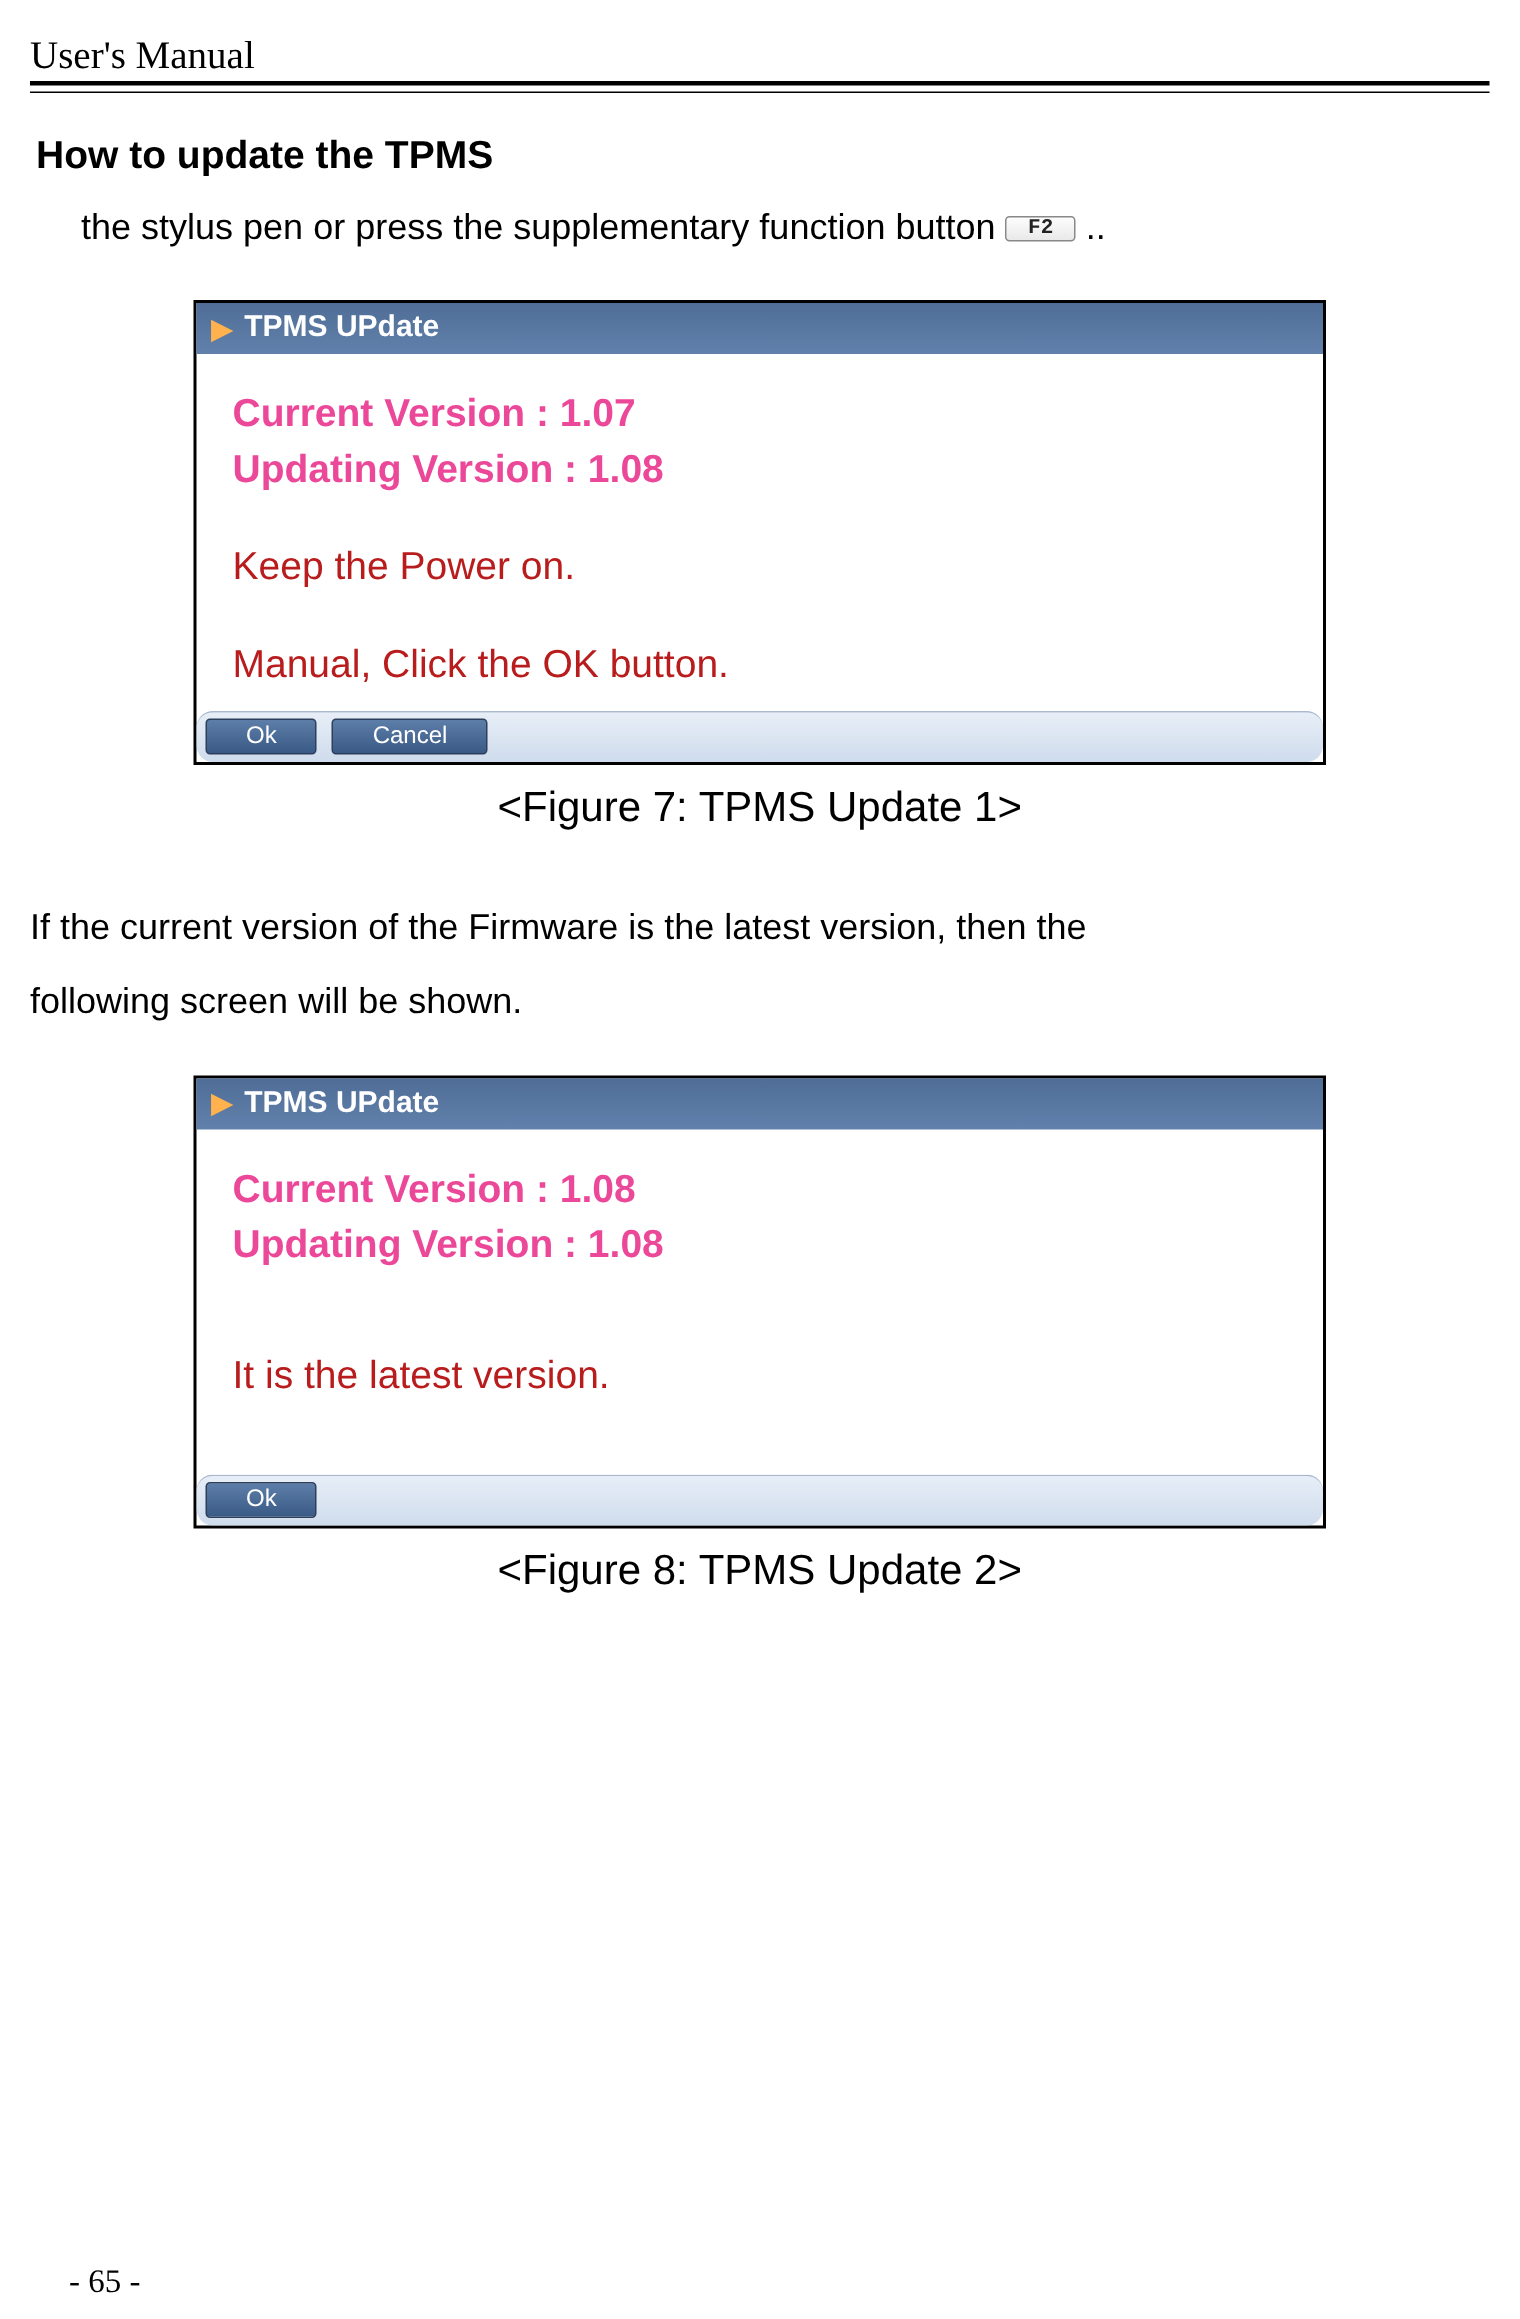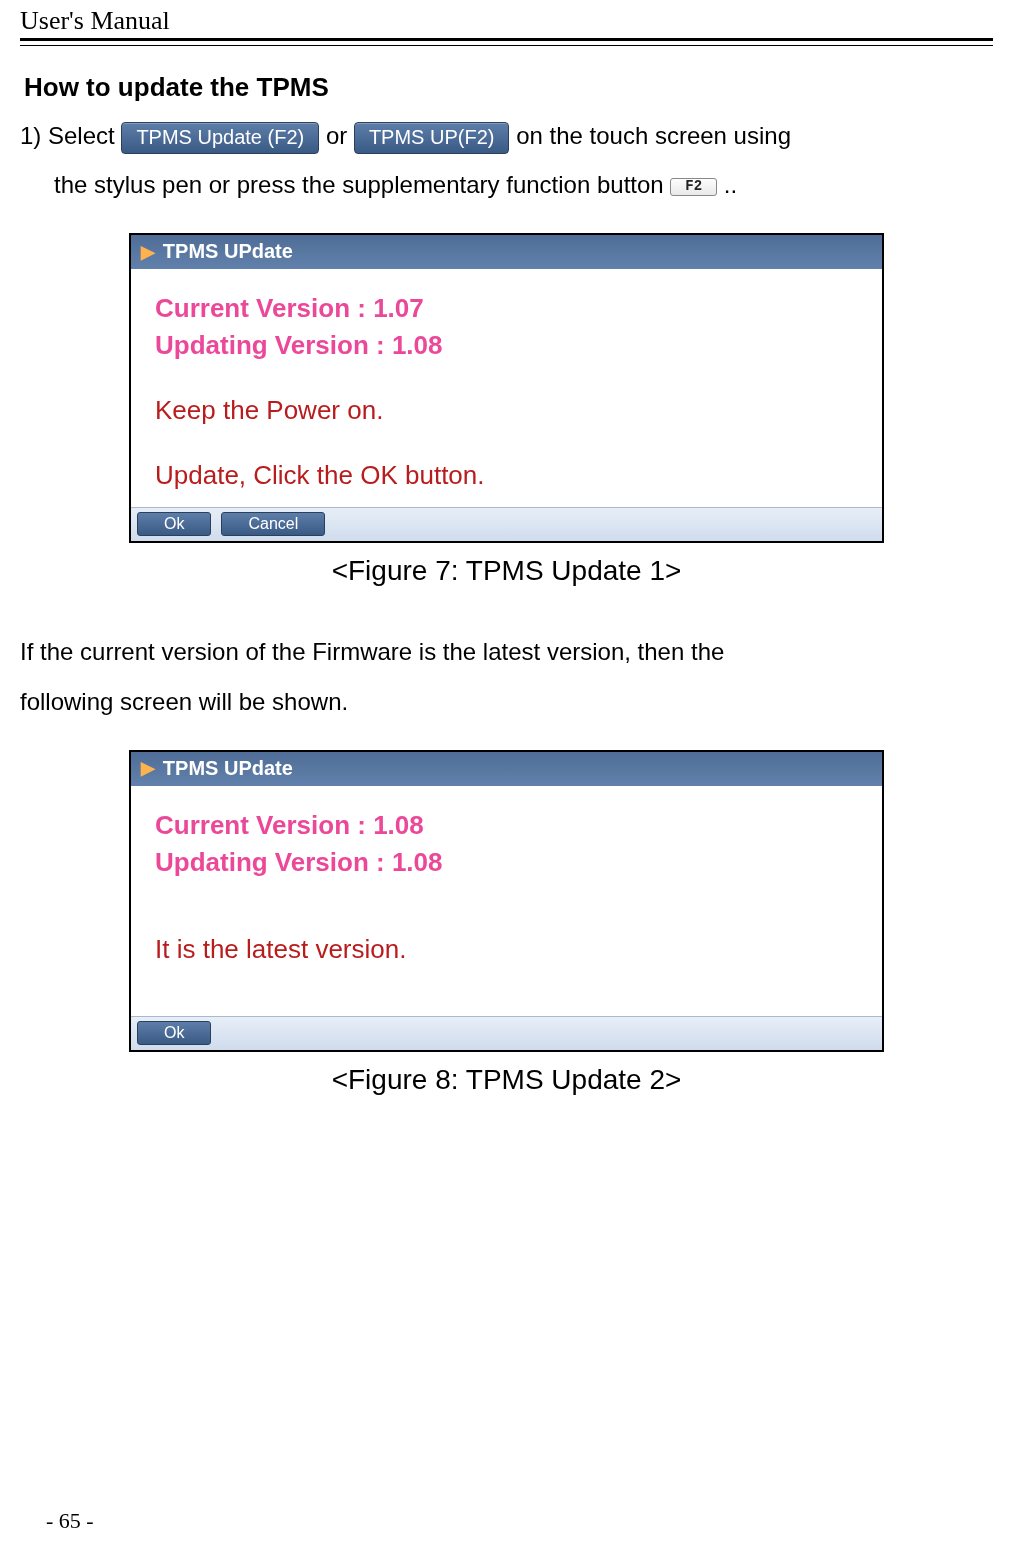--- a/index.html
+++ b/index.html
@@ -13,21 +13,21 @@
     position: relative;
     overflow: hidden;
   }
   .page {
     padding: 0 20px;
     box-sizing: border-box;
   }
   .header-title {
     font-family: "Times New Roman", serif;
     font-size: 26px;
-    padding: 6px 0 2px 0;
+    padding: 22px 0 2px 0;
   }
   .header-rule {
     border: none;
     border-top: 3px solid #000;
     border-bottom: 1px solid #000;
     height: 4px;
     margin: 0;
   }
   .section-heading {
     font-family: Liberation Sans, sans-serif;
@@ -111,20 +111,21 @@
     margin: 6px 0;
   }
   .dlg-line.strong { font-weight: bold; color:#ec4899; }
   .dlg-line.muted  { color:#b91c1c; }
   .dlg-space { height: 22px; }
   .dlg-buttonbar {
     background: linear-gradient(#e7eef7, #cfdced);
     border-top: 1px solid #a9b8ce;
     padding: 4px 6px 5px 6px;
     text-align: left;
+    border-radius: 11px;
   }
   .dlg-btn {
     display: inline-block;
     background: linear-gradient(#5d7ea8, #3a5a86);
     color: #fff;
     border: 1px solid #2d3f5a;
     border-radius: 3px;
     font-family: Arial, sans-serif;
     font-size: 16px;
     padding: 2px 26px;
@@ -149,46 +150,39 @@
 </style>
 </head>
 <body>
 
 <div class="page">
   <div class="header-title">User's Manual</div>
   <hr class="header-rule">
 
   <div class="section-heading">How to update the TPMS</div>
 
-  <p class="body-text top-line">
-    <span>1) Select </span>
-    <span class="inline-btn">TPMS Update (F2)</span>
-    <span> or </span>
-    <span class="inline-btn">TPMS UP(F2)</span>
-    <span> on the touch screen using</span>
-  </p>
   <p class="body-text" style="padding-left:34px;">
     <span>the stylus pen or press the supplementary function button </span>
     <span class="inline-btn small-key">F2</span>
     <span>..</span>
   </p>
 
   <div class="figure-wrap">
     <div class="dialog">
       <div class="dlg-titlebar">
         <span class="dlg-caret">▶</span>
         <span>TPMS UPdate</span>
       </div>
       <div class="dlg-body">
         <div class="dlg-line strong">Current Version : 1.07</div>
         <div class="dlg-line strong">Updating Version : 1.08</div>
         <div class="dlg-space"></div>
         <div class="dlg-line muted">Keep the Power on.</div>
         <div class="dlg-space"></div>
-        <div class="dlg-line muted">Update, Click the OK button.</div>
+        <div class="dlg-line muted">Manual, Click the OK button.</div>
       </div>
       <div class="dlg-buttonbar">
         <span class="dlg-btn">Ok</span>
         <span class="dlg-btn">Cancel</span>
       </div>
     </div>
     <div class="caption">&lt;Figure 7: TPMS Update 1&gt;</div>
   </div>
 
   <p class="body-text" style="margin-top:40px;">

